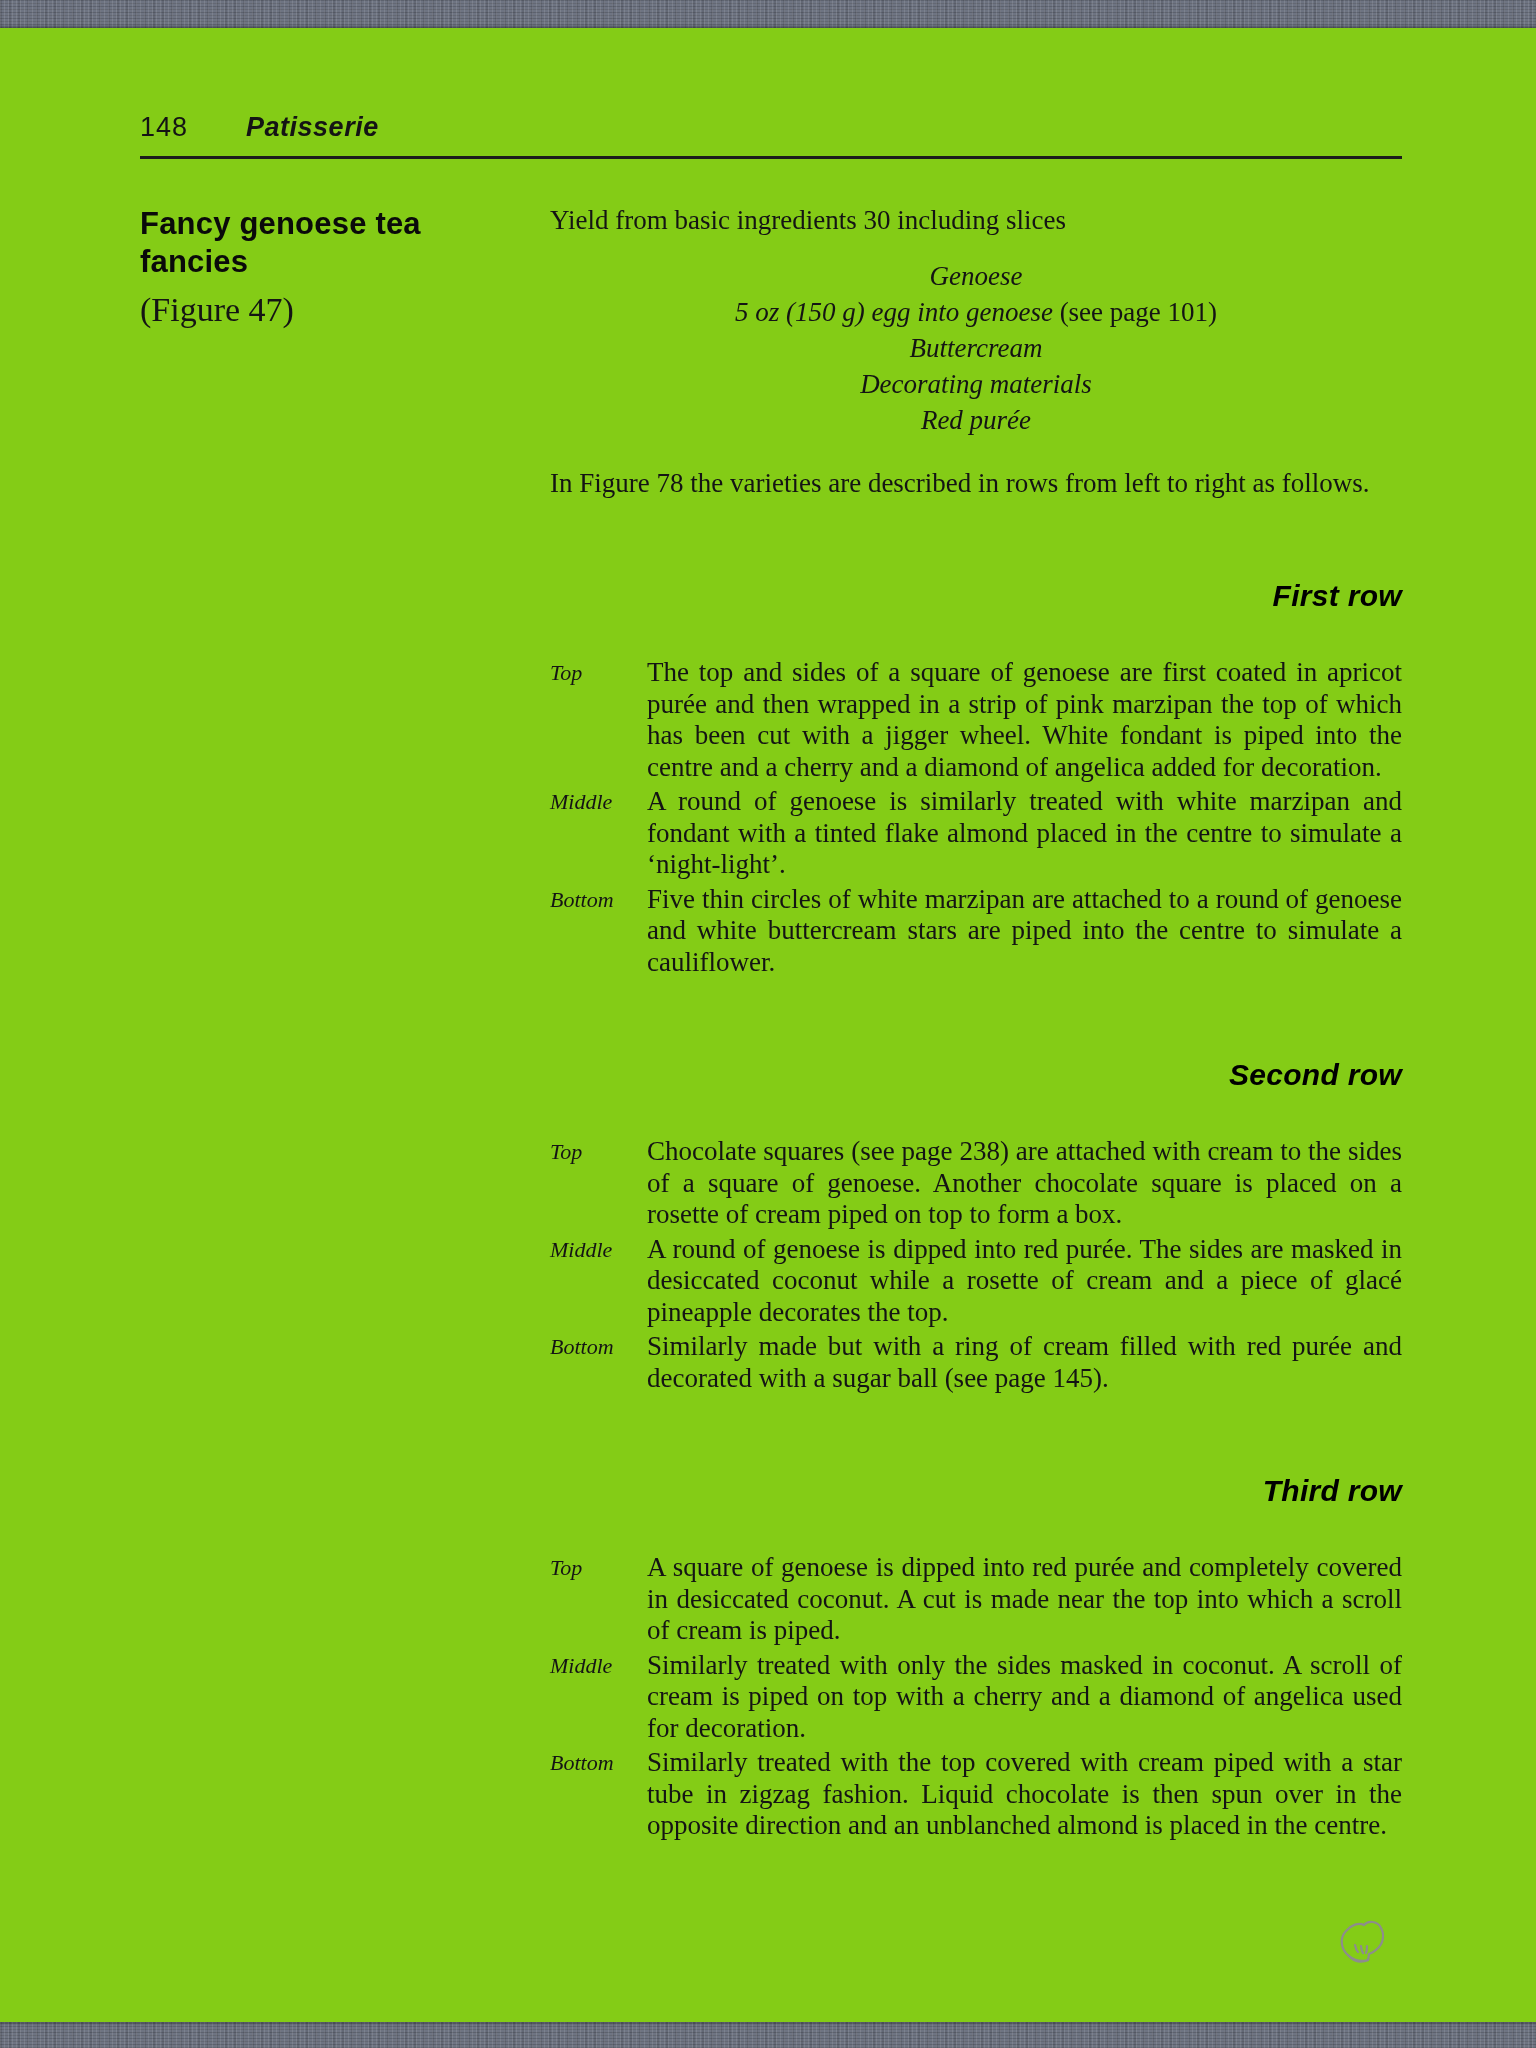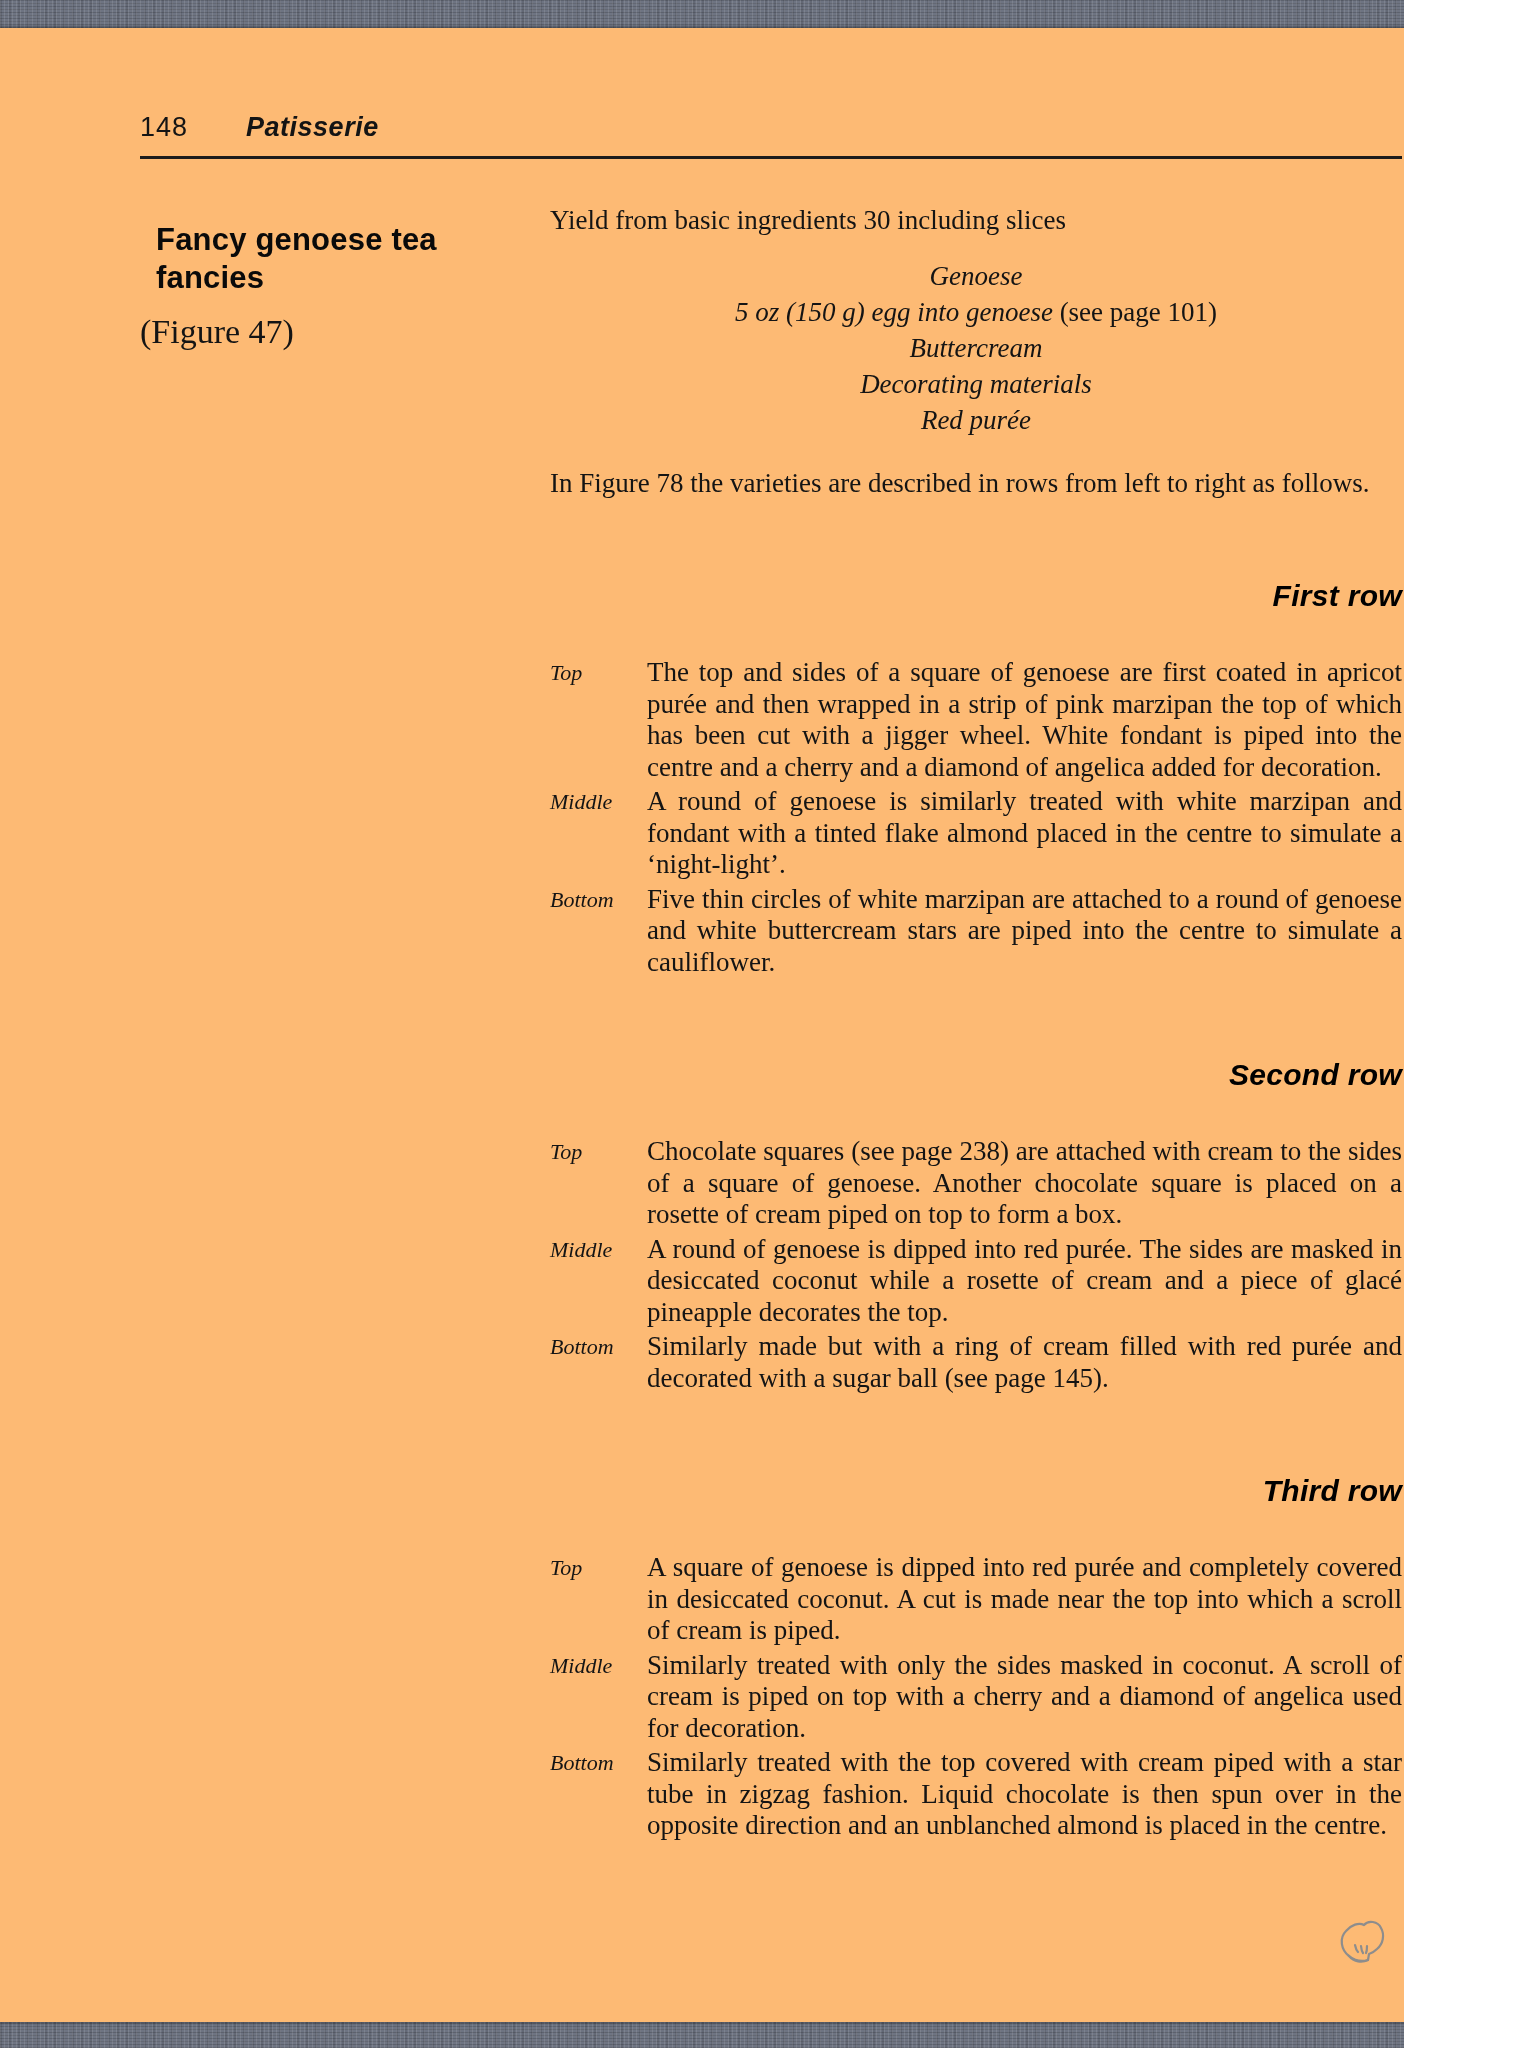--- a/index.html
+++ b/index.html
@@ -1,18 +1,18 @@
 <!DOCTYPE html>
 <html><head>
 <meta charset="utf-8">
 <style>
   html,body { margin:0; padding:0; background:#ffffff; }
   .page {
-    position:relative; width:1404px; height:2048px;
-    background:#fdba74; overflow:hidden;
+    position:relative; width:1536px; height:2048px;
+    background:#84cc16; overflow:hidden;
     font-family:"Liberation Serif", serif; color:#141414;
   }
   
   .fabric {
     position:absolute; left:0; width:1536px; background-color:#6e7482;
     background-image:
       repeating-linear-gradient(90deg, rgba(255,255,255,0.10) 0 1px, transparent 1px 4px),
       repeating-linear-gradient(0deg,  rgba(0,0,0,0.16) 0 1px, transparent 1px 3px),
       repeating-linear-gradient(90deg, rgba(0,0,0,0.10) 0 2px, transparent 2px 9px),
       repeating-linear-gradient(0deg,  rgba(255,255,255,0.06) 0 1px, transparent 1px 6px);
@@ -28,21 +28,21 @@
     font-family:"Liberation Sans", sans-serif; font-size:27px;
     padding-bottom:13px; border-bottom:3px solid #1c1c1c;
   }
   .pagenum { font-weight:400; letter-spacing:1px; }
   .runtitle { font-style:italic; font-weight:600; margin-left:58px; letter-spacing:0.5px; }
 
   
   .main { display:flex; margin-top:46px; }
   .leftcol { width:410px; flex:0 0 410px; }
   .article-title {
-    margin:16px; width:310px;
+    margin:0; width:310px;
     font-family:"Liberation Sans", sans-serif; font-weight:700;
     font-size:31px; line-height:38px; color:#0a0a0a; letter-spacing:0.2px;
   }
   .figure-ref { font-size:34px; margin-top:10px; }
 
   .rightcol { flex:1; min-width:0; }
   .yield-line { font-size:27px; line-height:31px; }
 
   .ingredients { margin-top:22px;text-align:center; }
   .ing-line { font-size:27px; line-height:36px; }

